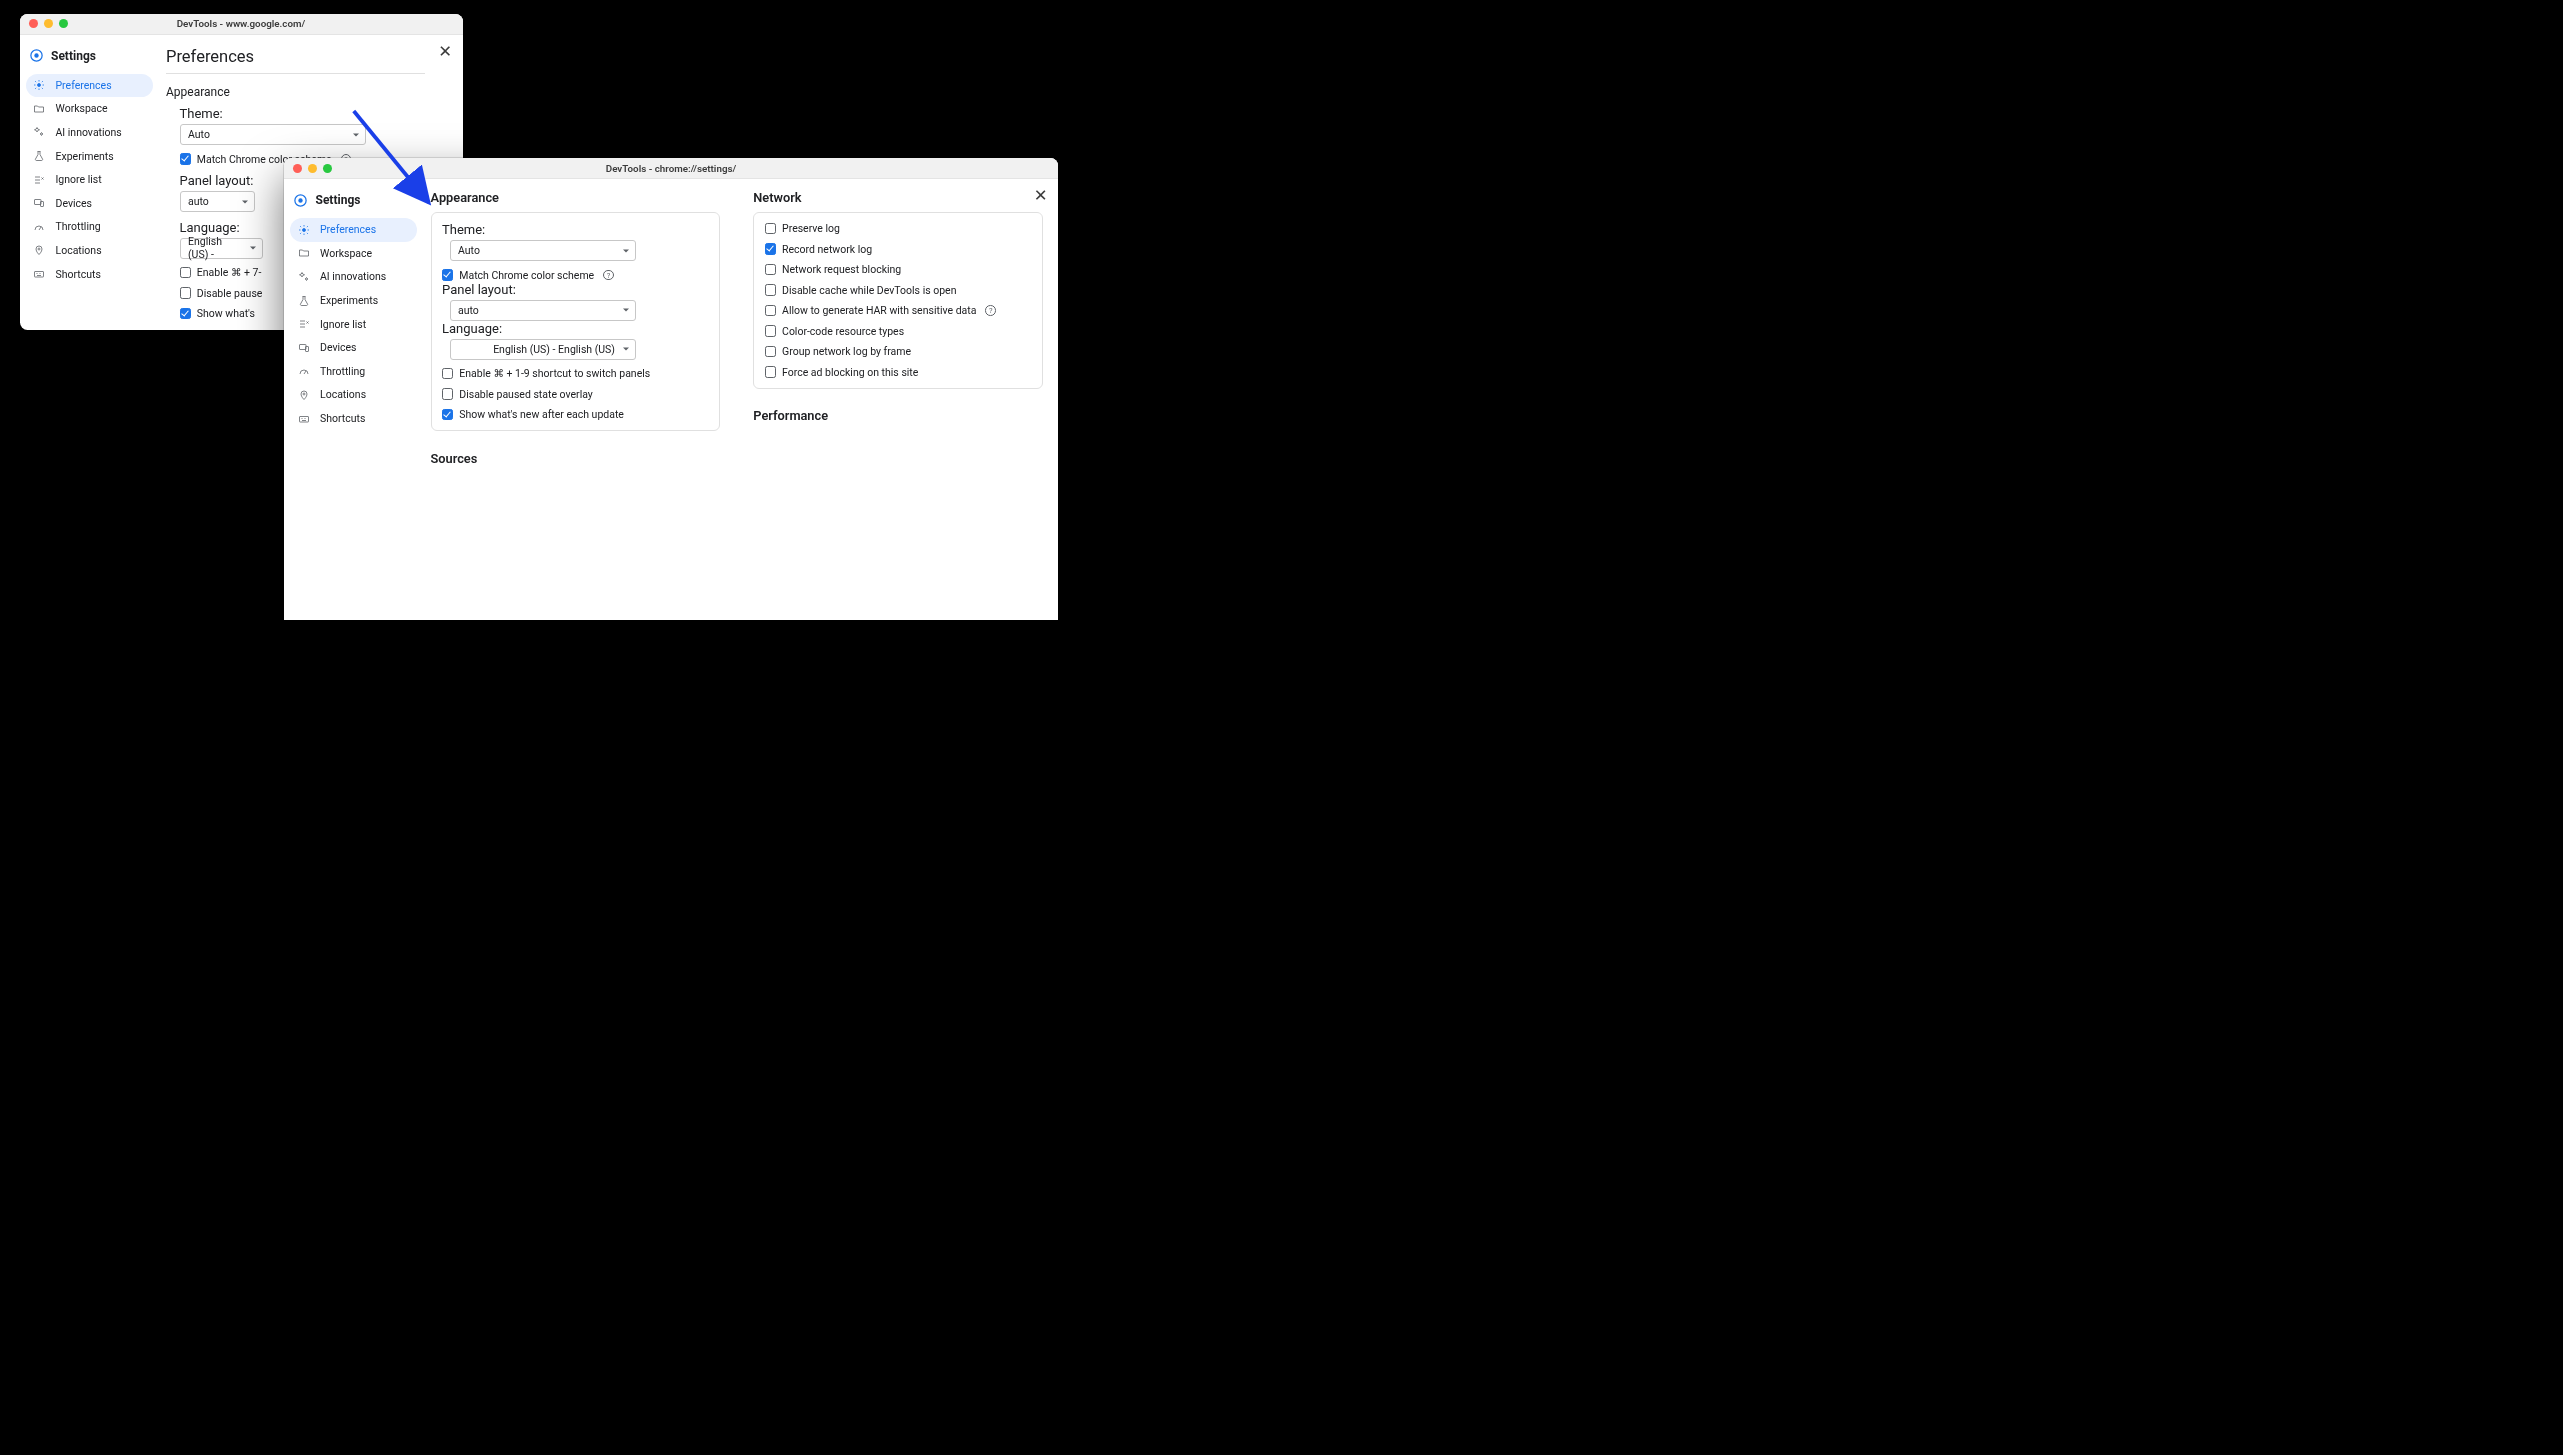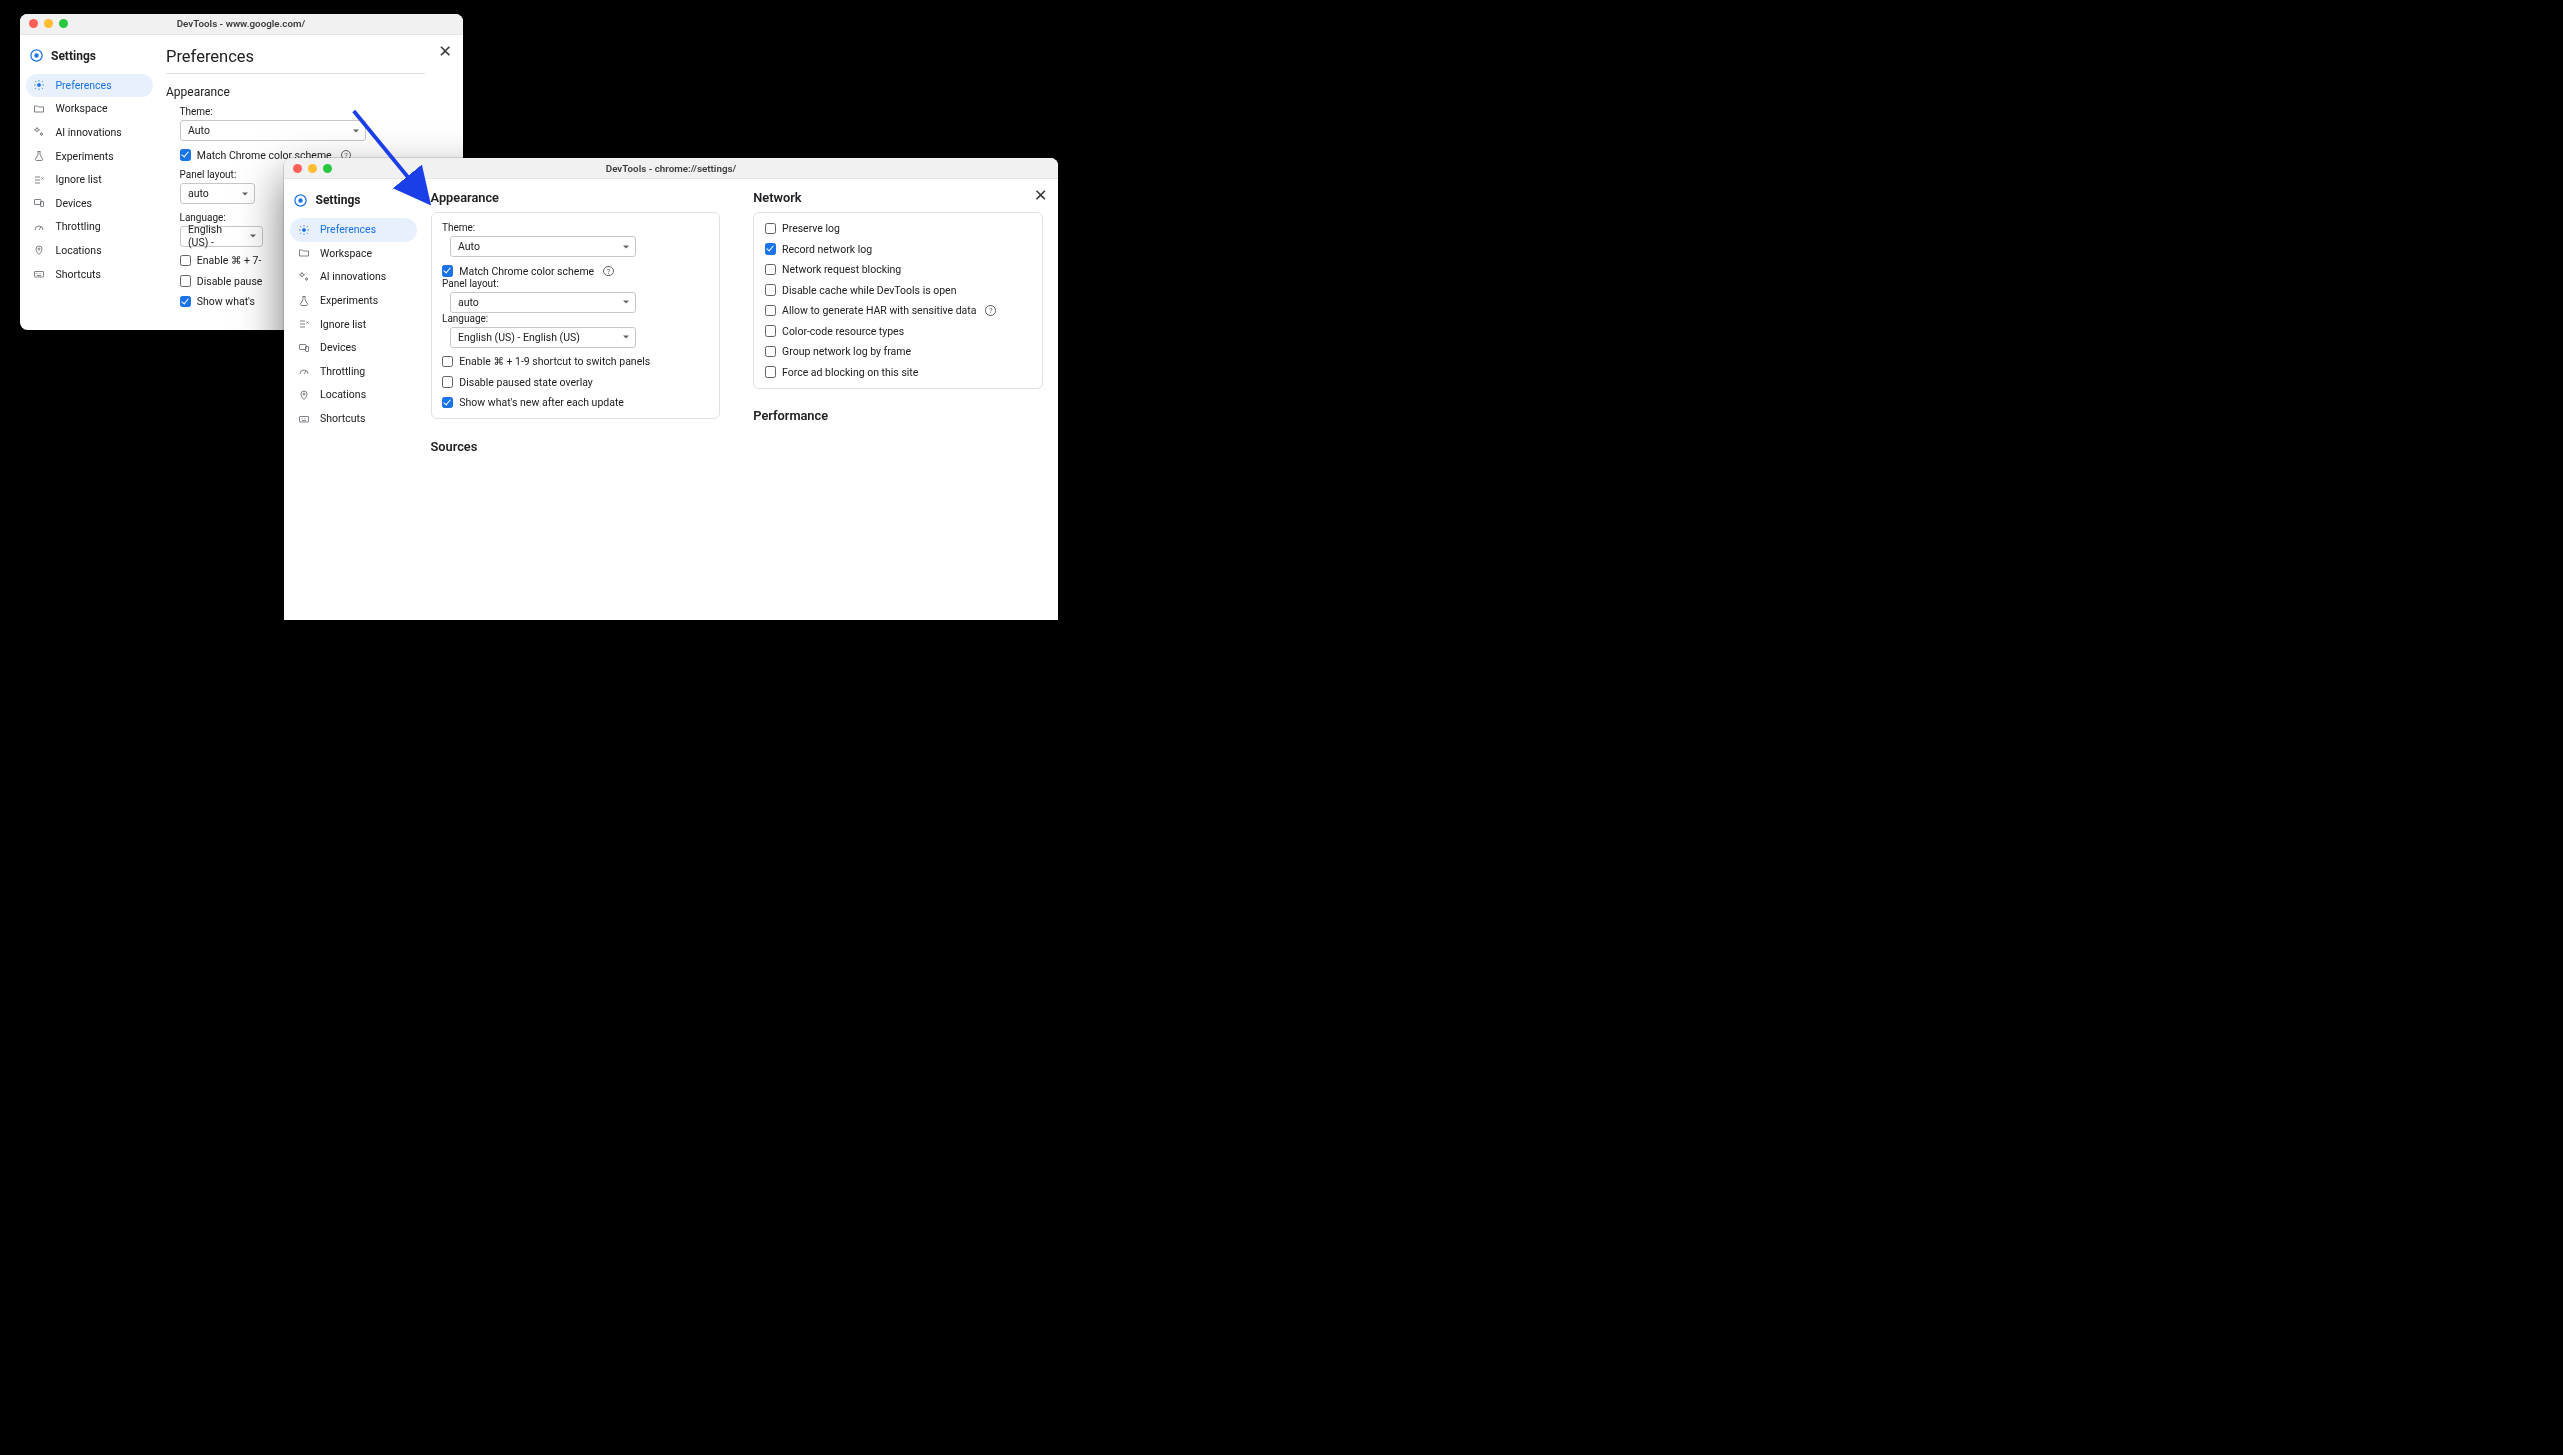--- a/index.html
+++ b/index.html
@@ -114,21 +114,21 @@
     font-weight: 400;
     color: #202124;
     margin-top: 10.5px;
   }
   .section-block {
     margin-top: 7.5px;
     padding-left: 13.5px;
   }
 
   .lbl {
-    font-size: 10px;
+    font-size: 13px;
     color: #202124;
     margin-top: 4.5px;
     margin-bottom: 3px;
     display:block;
   }
   .sel {
     width: 186px;
     height: 21px;
     border: 0.8px solid #c7c7c7;
     border-radius: 3px;
@@ -441,21 +441,21 @@
             <div class="row-cb">
               <span class="cb on"></span>
               <span>Match Chrome color scheme</span>
               <span class="help">?</span>
             </div>
             <span class="lbl">Panel layout:</span>
             <div class="sel" style="margin-left:7.5px;">
                 <span>auto</span>
               </div>
             <span class="lbl">Language:</span>
-            <div class="sel" style="margin-left:7.5px;">
+            <div class="sel" style="margin-left:7.5px;justify-content:flex-end;">
                 <span>English (US) - English (US)</span>
               </div>
             <div class="row-cb">
               <span class="cb"></span>
               <span>Enable ⌘ + 1-9 shortcut to switch panels</span>
             </div>
             <div class="row-cb">
               <span class="cb"></span>
               <span>Disable paused state overlay</span>
             </div>

